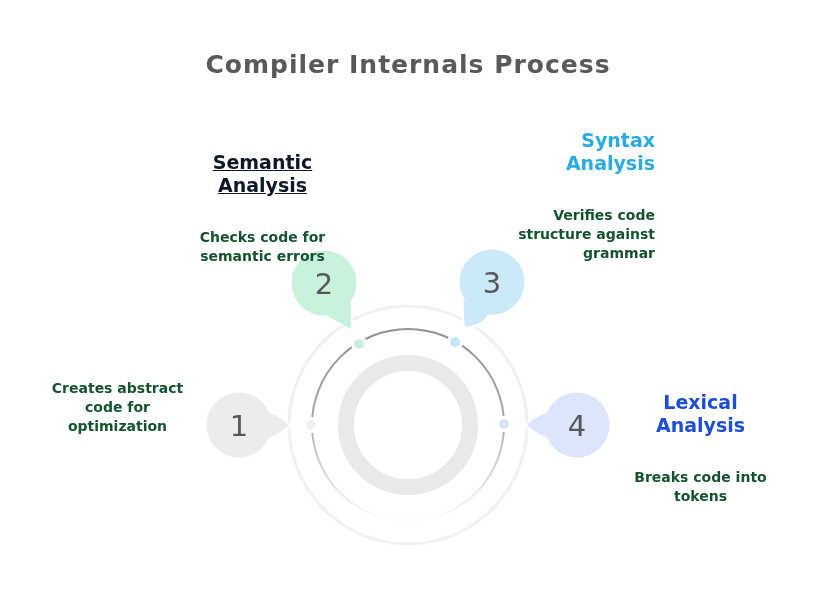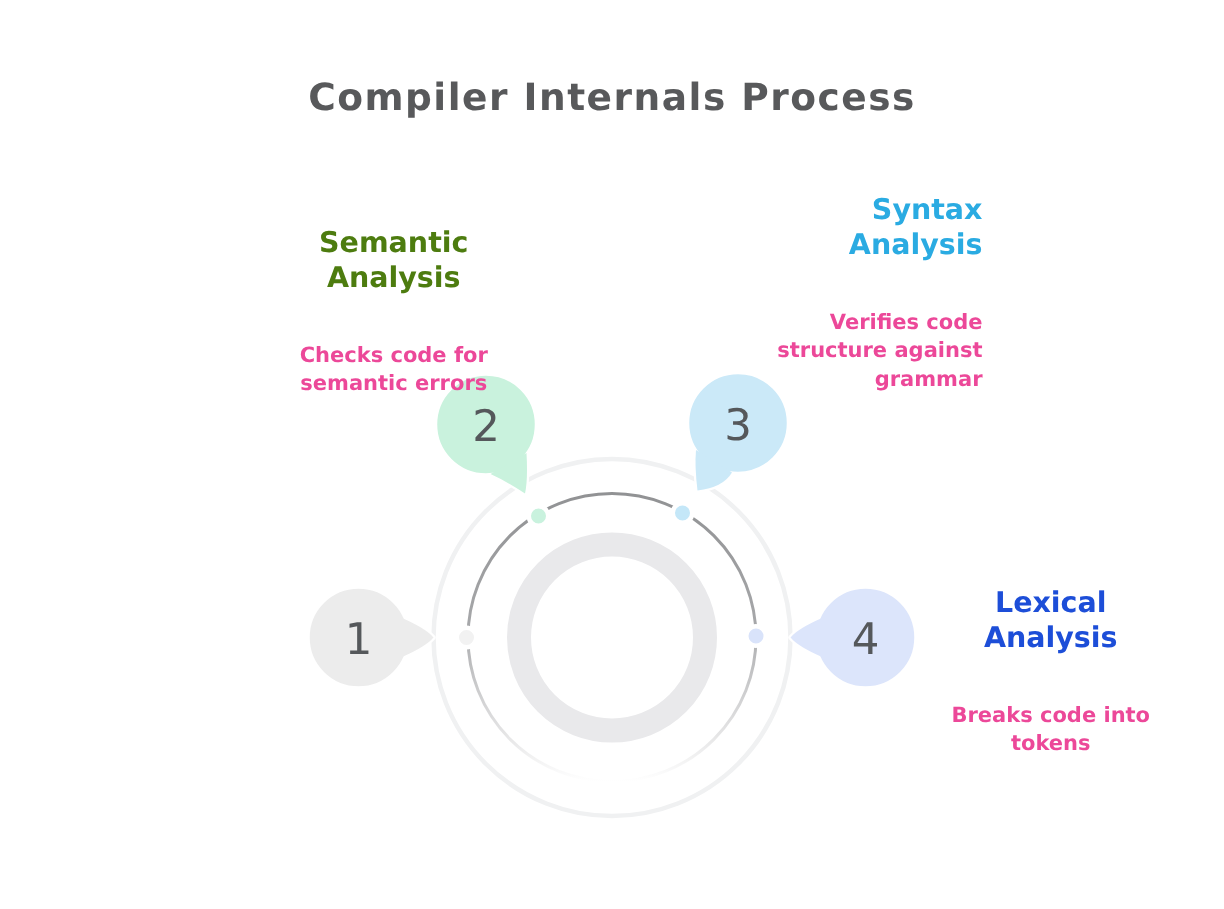--- a/index.html
+++ b/index.html
@@ -21,28 +21,28 @@
     position:absolute;text-align:center;
     white-space:pre-line;
   }
   .step-heading{
     font-size:19px;font-weight:700;line-height:23px;
     white-space:pre-line;
   }
   .step-desc{
     margin-top:12px;
     font-size:14px;font-weight:700;line-height:19px;
-    color:#ec4899;white-space:pre-line;
+    color:#14532d;white-space:pre-line;
   }
   .label-intermediate{left:15px;top:348px;width:205px;}
   .label-semantic{left:160px;top:132px;width:205px;}
   .label-syntax{left:450px;top:110px;width:205px;text-align:right;}
   .label-lexical{left:598px;top:372px;width:205px;}
   .heading-intermediate{color:#9b9da0;}
-  .heading-semantic{color:#4d7c0f;}
+  .heading-semantic{color:#0f172a;text-decoration:underline;}
   .heading-syntax{color:#2aabe2;}
   .heading-lexical{color:#1d4ed8;}
   .bubble-number{
     font-size:29px;fill:#55585b;
     text-anchor:middle;
     font-family:"DejaVu Sans","Liberation Sans",sans-serif;
   }
 </style>
 </head>
 <body>
@@ -95,20 +95,23 @@
       <text class="bubble-number" x="577" y="436">4</text>
     </g>
 
     <circle cx="311" cy="425" r="6.5" fill="#f2f2f2" stroke="#ffffff" stroke-width="3"></circle>
     <circle cx="359" cy="344" r="6.5" fill="#c9f2de" stroke="#ffffff" stroke-width="3"></circle>
     <circle cx="455" cy="342" r="6.5" fill="#c4e7f8" stroke="#ffffff" stroke-width="3"></circle>
     <circle cx="504" cy="424" r="6.5" fill="#d9e3fa" stroke="#ffffff" stroke-width="3"></circle>
   </svg>
 
   <div class="step-label label-intermediate">
+    <div class="step-desc">Creates abstract
+code for
+optimization</div>
   </div>
 
   <div class="step-label label-semantic">
     <div class="step-heading heading-semantic">Semantic
 Analysis</div>
     <div class="step-desc">Checks code for
 semantic errors</div>
   </div>
 
   <div class="step-label label-syntax">

